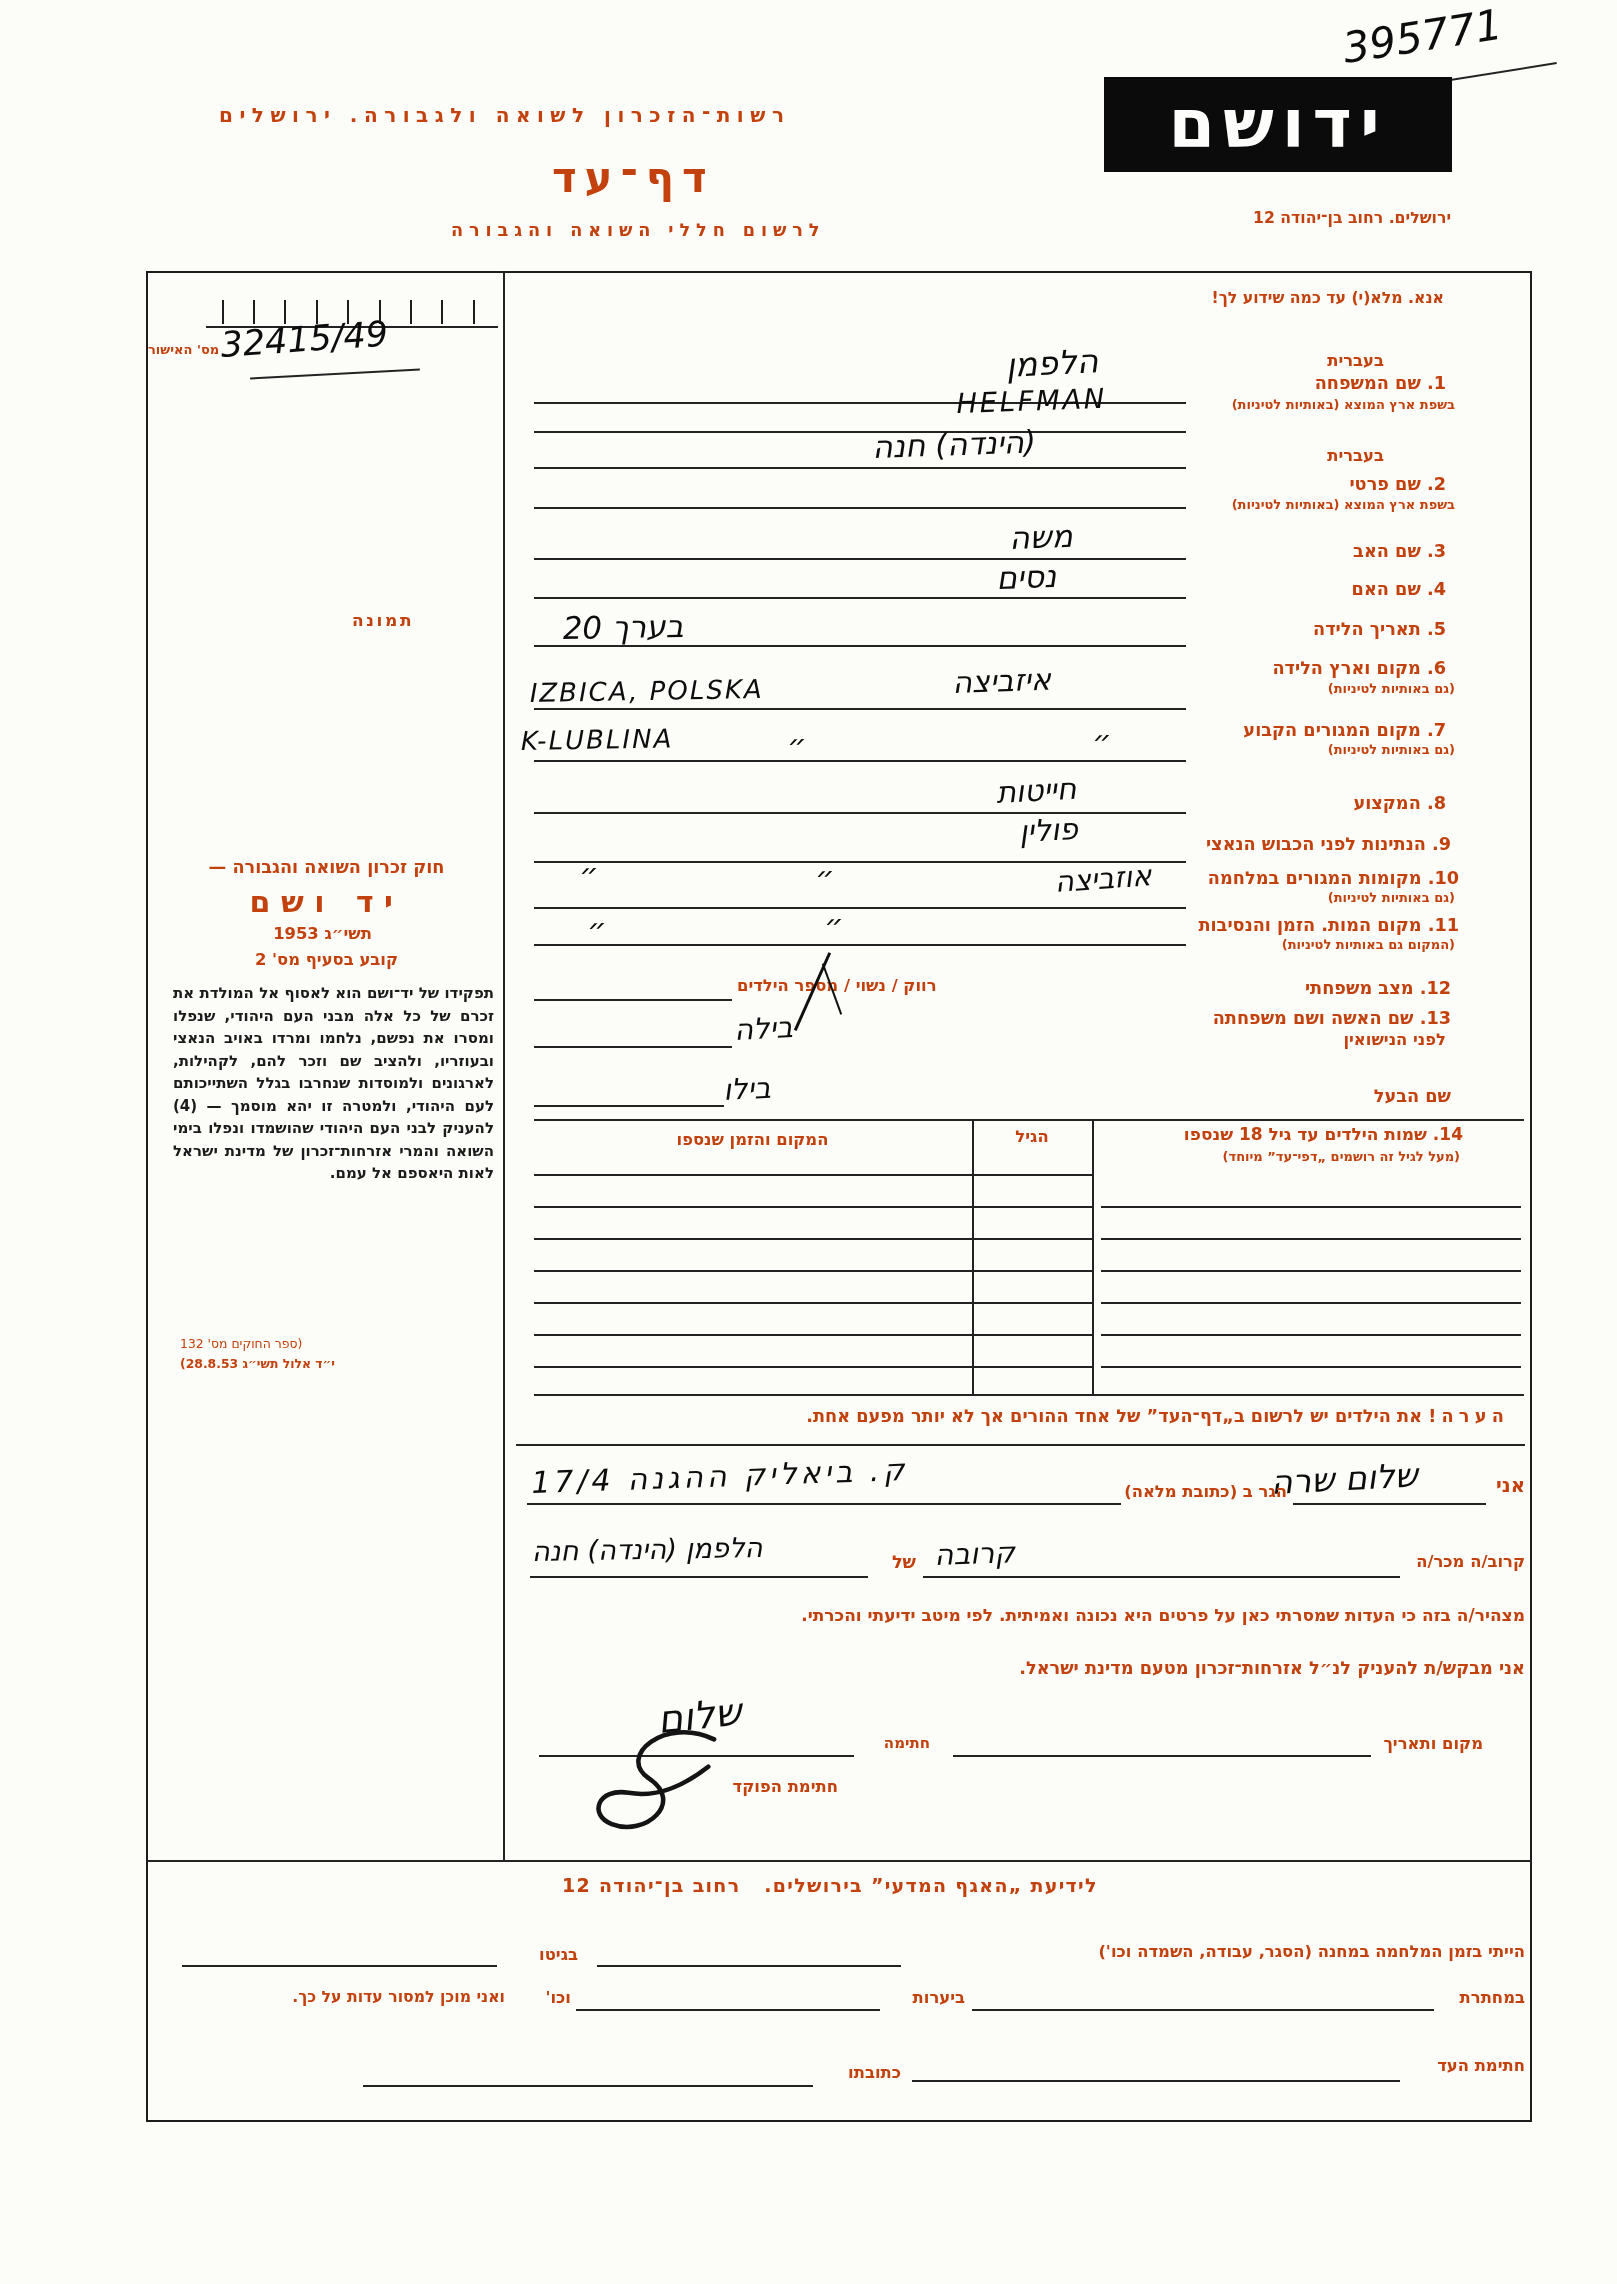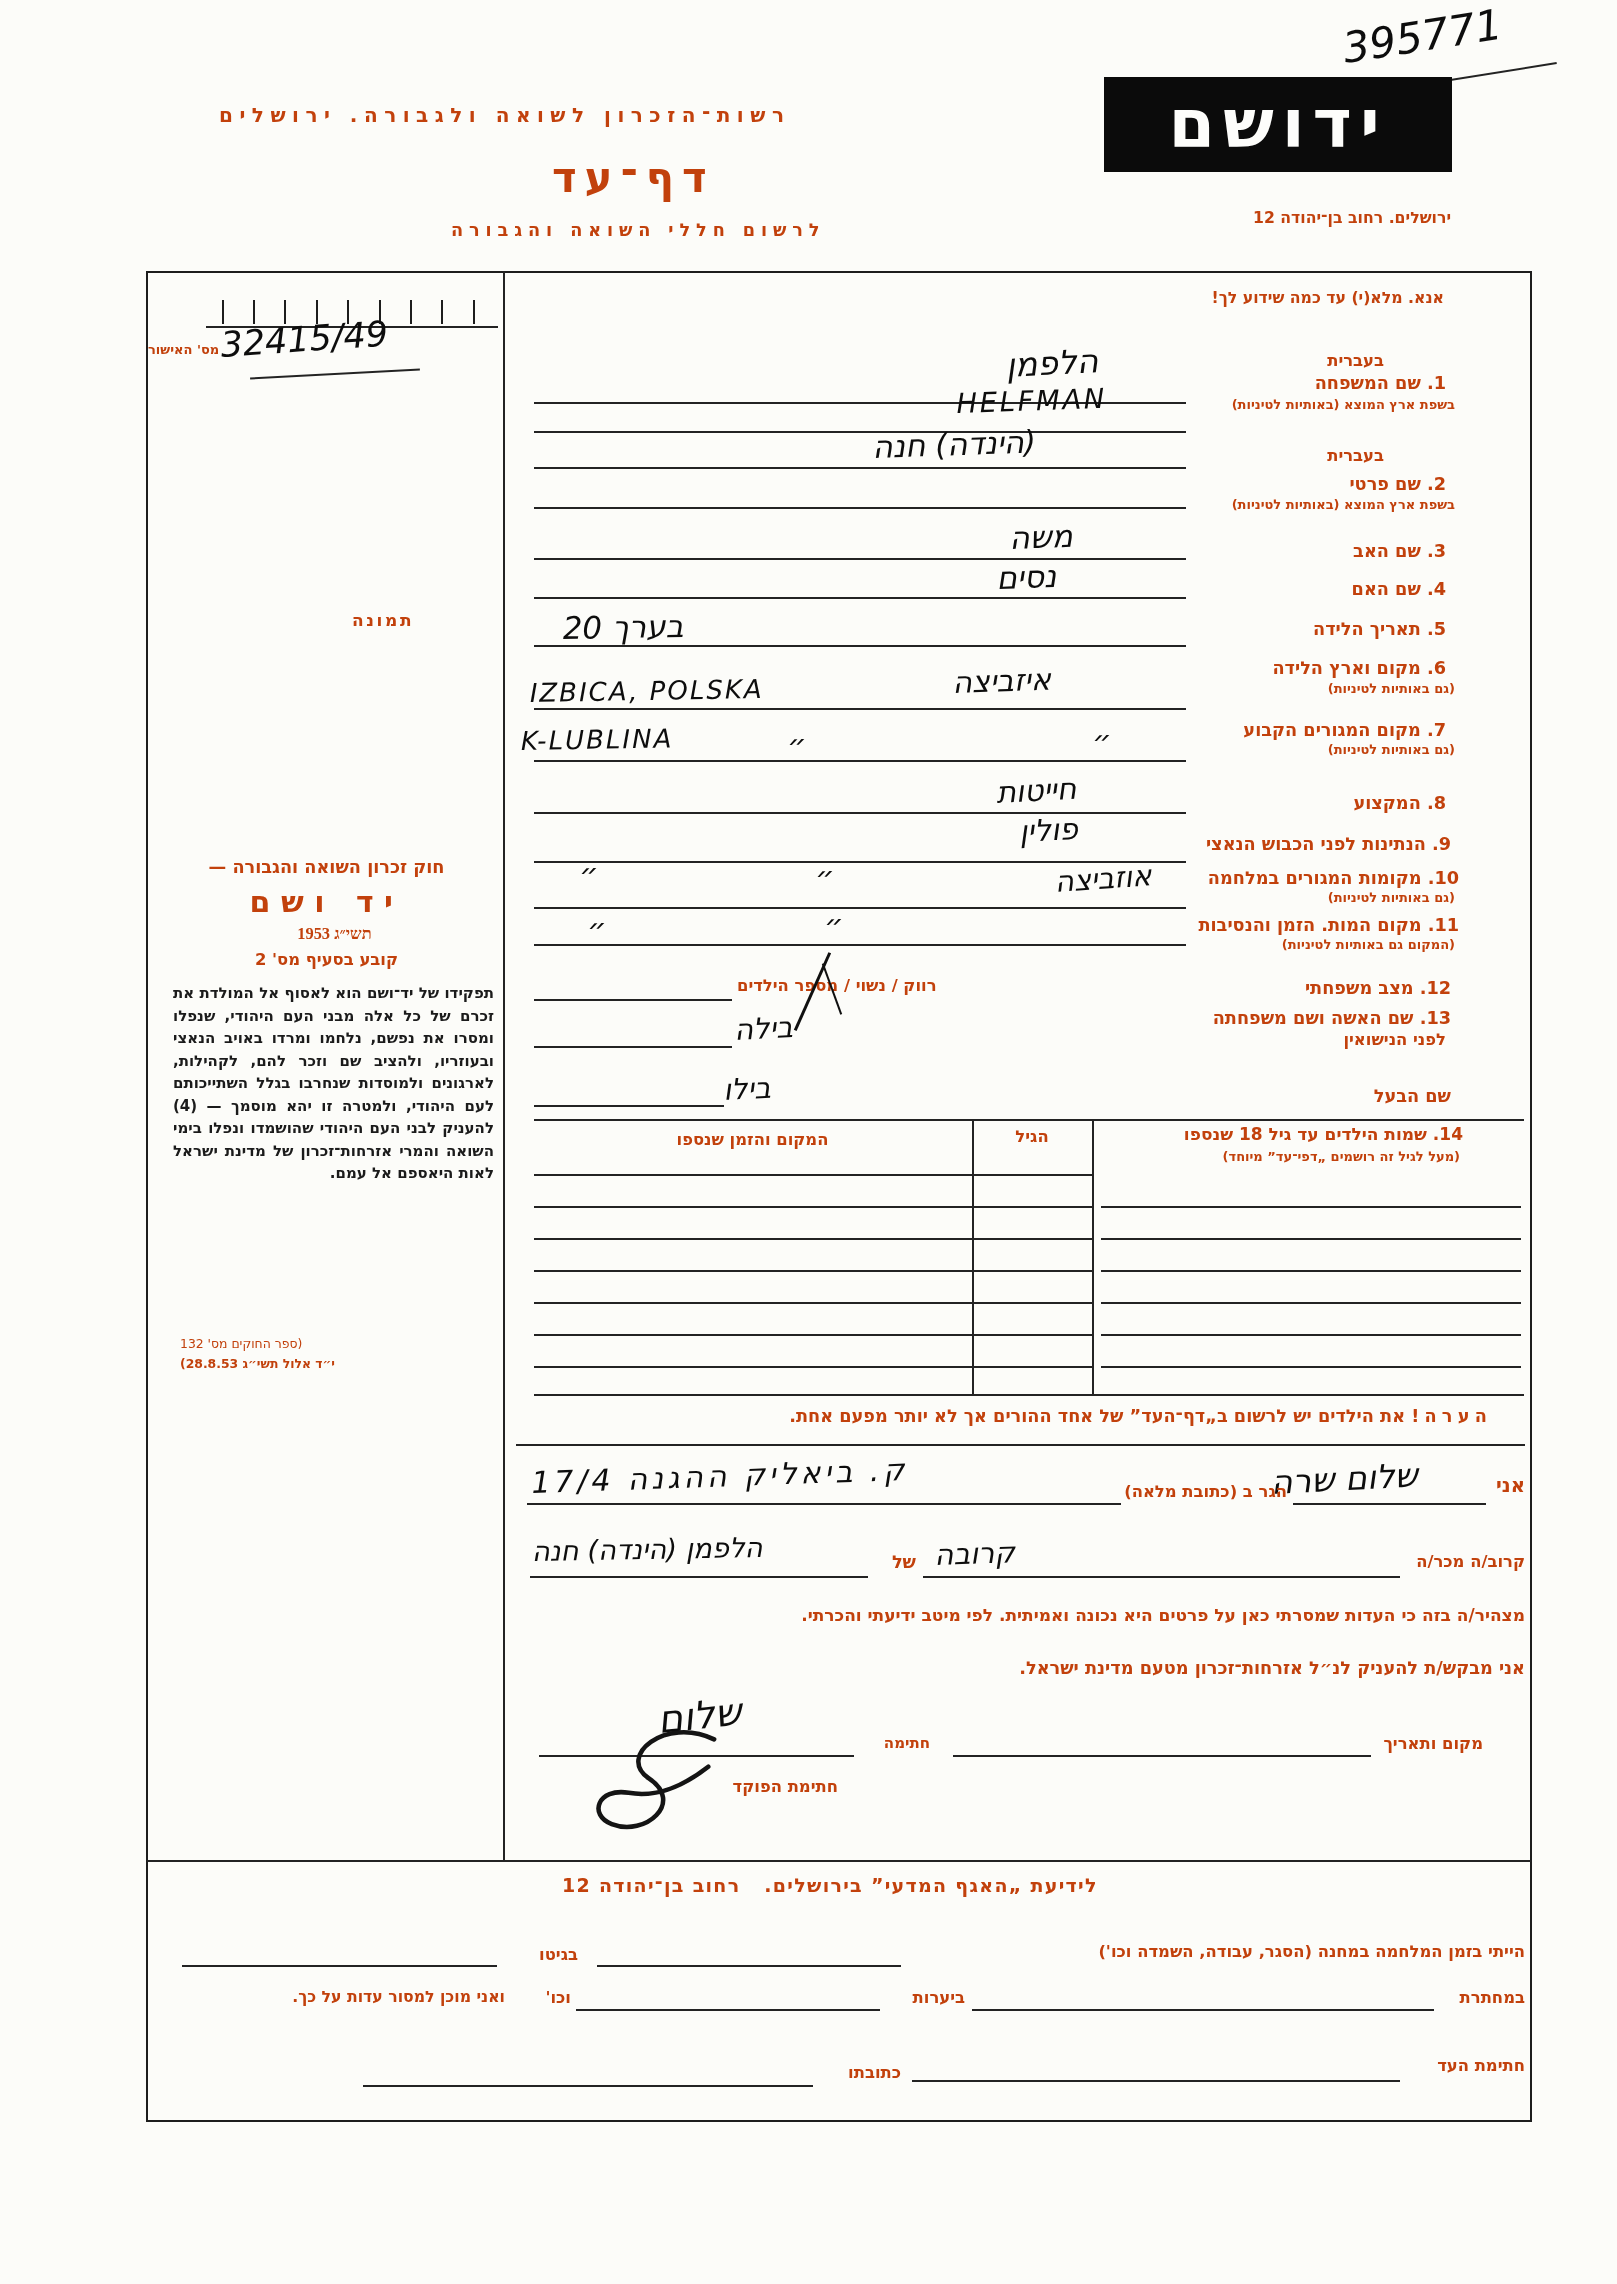--- a/index.html
+++ b/index.html
@@ -143,29 +143,29 @@
   <div class="hline" style="left:535px;top:1334px;width:558px;"></div>
   <div class="hline" style="left:535px;top:1366px;width:558px;"></div>
   <div class="hline" style="left:1102px;top:1206px;width:420px;"></div>
   <div class="hline" style="left:1102px;top:1238px;width:420px;"></div>
   <div class="hline" style="left:1102px;top:1270px;width:420px;"></div>
   <div class="hline" style="left:1102px;top:1302px;width:420px;"></div>
   <div class="hline" style="left:1102px;top:1334px;width:420px;"></div>
   <div class="hline" style="left:1102px;top:1366px;width:420px;"></div>
   <div class="hline" style="left:535px;top:1394px;width:990px;"></div>
 
-  <div class="lbl" style="right:125px;top:1406px;font-size:17.7px;">
+  <div class="lbl" style="right:108px;top:1406px;font-size:17.7px;">
     <span style="letter-spacing:5.2px;">הערה!</span>
     <span>את הילדים יש לרשום ב„דף־העד” של אחד ההורים אך לא יותר מפעם אחת.</span>
   </div>
   <div class="hline" style="left:517px;top:1444px;width:1009px;"></div>
 
   <div class="lbl ctr" style="left:164px;width:327px;top:857px;font-size:17.7px;">חוק זכרון השואה והגבורה —</div>
   <div class="lbl ctr" style="left:164px;width:327px;top:884px;font-size:30px;letter-spacing:10.5px;">יד ושם</div>
-  <div class="lbl ctr" style="left:172px;width:327px;top:924px;font-size:16.4px;font-family:Liberation Serif, serif;">תשי״ג 1953</div>
+  <div class="lbl ctr" style="left:160px;width:327px;top:924px;font-size:16.4px;">תשי״ג 1953</div>
   <div class="lbl ctr" style="left:164px;width:327px;top:950px;font-size:16.4px;">קובע בסעיף מס' 2</div>
   <div style="position:absolute;left:174px;width:321px;top:982px;font-size:15px;line-height:1.5;text-align:justify;font-weight:bold;color:#1b1b1b;">תפקידו של יד־ושם הוא לאסוף אל המולדת את זכרם של כל אלה מבני העם היהודי, שנפלו ומסרו את נפשם, נלחמו ומרדו באויב הנאצי ובעוזריו, ולהציב שם וזכר להם, לקהילות, לארגונים ולמוסדות שנחרבו בגלל השתייכותם לעם היהודי, ולמטרה זו יהא מוסמך — (4) להעניק לבני העם היהודי שהושמדו ונפלו בימי השואה והמרי אזרחות־זכרון של מדינת ישראל לאות היאספם אל עמם.</div>
   <div class="lbl" style="left:181px;top:1336px;font-size:12.4px;font-weight:normal;">(ספר החוקים מס' 132</div>
   <div class="lbl" style="left:181px;top:1356px;font-size:12.4px;font-weight:bold;">י״ד אלול תשי״ג 28.8.53)</div>
 
   <div class="lbl" style="right:92px;top:1474px;font-size:19.6px;">אני</div>
   <div class="hline" style="left:1294px;top:1503px;width:193px;"></div>
   <div class="hand" style="left:1273px;top:1463px;font-size:33px;--r:-3deg;">שלום שרה</div>
   <div class="lbl" style="right:330px;top:1482px;font-size:16.4px;">הגר ב (כתובת מלאה)</div>
   <div class="hline" style="left:528px;top:1503px;width:594px;"></div>

